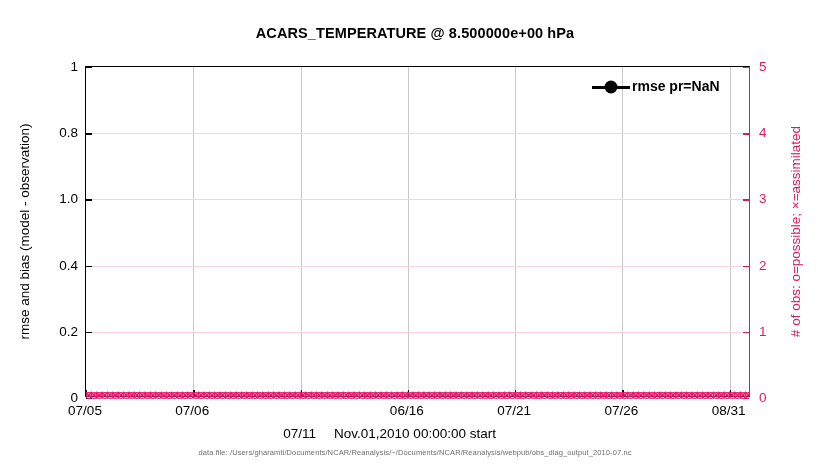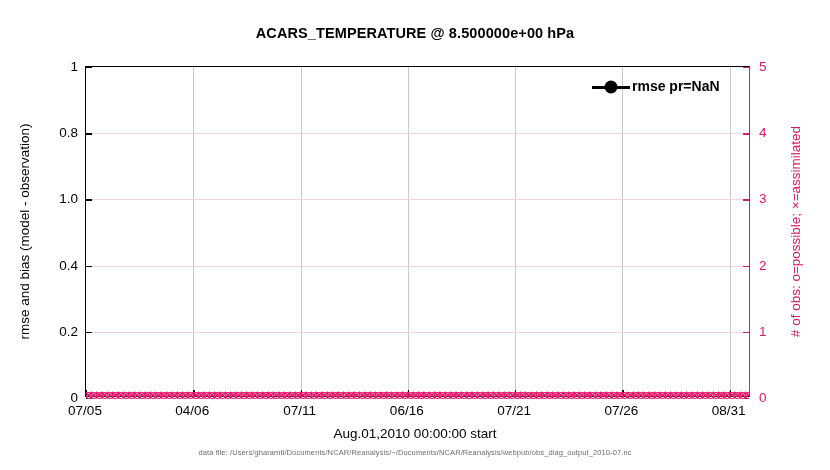--- a/index.html
+++ b/index.html
@@ -521,22 +521,22 @@
       <span class="obs-glyph assim" style="left: 640.867px; color: rgb(232, 24, 107);">×</span>
       <span class="obs-glyph assim" style="left: 646.23px; color: rgb(232, 24, 107);">×</span>
       <span class="obs-glyph assim" style="left: 651.593px; color: rgb(232, 24, 107);">×</span>
       <span class="obs-glyph assim" style="left: 656.956px; color: rgb(232, 24, 107);">×</span>
       <span class="obs-glyph assim" style="left: 662.319px; color: rgb(232, 24, 107);">×</span>
     </div>
 </div>
 
 <div id="ticklabels">
     <div class="lbl lbl-x" style="left: 85px; top: 403px;">07/05</div>
-    <div class="lbl lbl-x" style="left: 192.258px; top: 403px;">04/06</div>
-    <div class="lbl lbl-x" style="left: 299.516px; top: 403px;">07/11</div>
+    <div class="lbl lbl-x" style="left: 192.258px; top: 403px;">07/06</div>
+    <div class="lbl lbl-x" style="left: 299.516px; top: 426px;">07/11</div>
     <div class="lbl lbl-x" style="left: 406.774px; top: 403px;">06/16</div>
     <div class="lbl lbl-x" style="left: 514.032px; top: 403px;">07/21</div>
     <div class="lbl lbl-x" style="left: 621.29px; top: 403px;">07/26</div>
     <div class="lbl lbl-x" style="left: 728.548px; top: 403px;">08/31</div>
     <div class="lbl lbl-yl" style="top: 397px; left: 30px; width: 48px;">0</div>
     <div class="lbl lbl-yl" style="top: 330.8px; left: 30px; width: 48px;">0.2</div>
     <div class="lbl lbl-yl" style="top: 264.6px; left: 30px; width: 48px;">0.4</div>
     <div class="lbl lbl-yl" style="top: 198.4px; left: 30px; width: 48px;">1.0</div>
     <div class="lbl lbl-yl" style="top: 132.2px; left: 30px; width: 48px;">0.8</div>
     <div class="lbl lbl-yl" style="top: 66px; left: 30px; width: 48px;">1</div>
@@ -547,21 +547,21 @@
     <div class="lbl lbl-yr" style="top: 132.2px; left: 759px;">4</div>
     <div class="lbl lbl-yr" style="top: 66px; left: 759px;">5</div>
   </div>
 
 <div id="ylabel-left">
   <span>rmse and bias (model - observation)</span>
 </div>
 <div id="ylabel-right">
   <span># of obs: o=possible; ×=assimilated</span>
 </div>
-<div id="xlabel">Aug.01,2010 00:00:00 start</div>
+<div id="xlabel">Nov.01,2010 00:00:00 start</div>
 
 <div id="legend">
   <div class="legend-row">
     <span class="legend-glyph">
       <span class="lline" style="background:#000000"></span>
       <span class="lmark mark-circle" style="background:#000000"></span>
     </span>
     <span class="legend-text">rmse pr=NaN</span>
   </div>
 </div>

